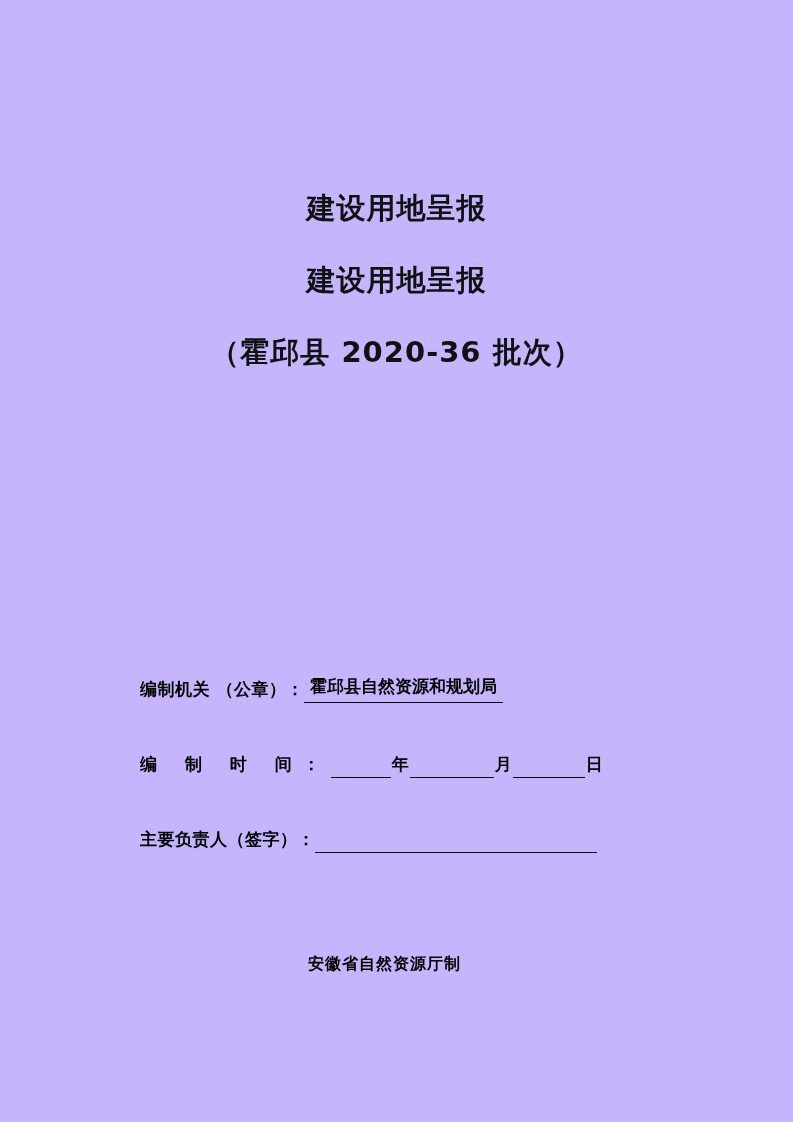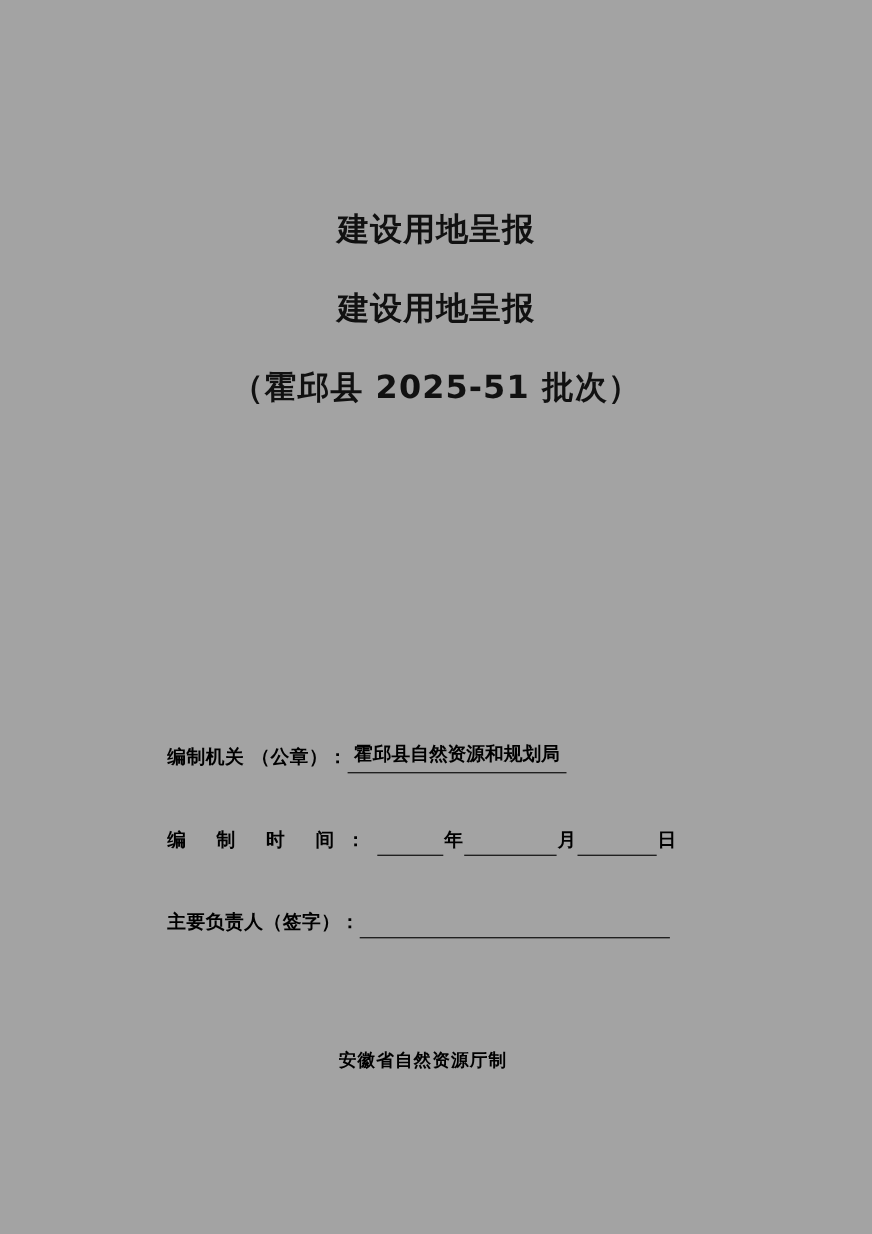--- a/index.html
+++ b/index.html
@@ -9,21 +9,21 @@
   }
   body {
     font-family: "DejaVu Sans", "Liberation Sans", sans-serif;
     color: #000000;
   }
   .page {
     position: relative;
     width: 793px;
     height: 1122px;
     margin: 0 auto;
-    background: #a3a3a3;
+    background: #c4b5fd;
     overflow: hidden;
   }
   .title-block {
     position: absolute;
     top: 172px;
     left: 0;
     width: 793px;
     text-align: center;
   }
   .title-line {
@@ -40,21 +40,20 @@
     width: 520px;
   }
   .field-row {
     display: flex;
     align-items: flex-end;
     font-size: 17px;
     font-weight: bold;
     line-height: 28px;
     margin-bottom: 47px;
     white-space: nowrap;
-    margin-left: 12px;
   }
   .field-label {
     letter-spacing: 0.5px;
   }
   .field-label.spaced {
     letter-spacing: 11px;
   }
   .field-value {
     border-bottom: 1.6px solid #000000;
     min-width: 120px;
@@ -87,21 +86,21 @@
   }
 </style>
 </head>
 <body>
 
 <div class="page">
 
   <div class="title-block">
     <div class="title-line">建设用地呈报</div>
     <div class="title-line">建设用地呈报</div>
-    <div class="title-line">（霍邱县 2025-51 批次）</div>
+    <div class="title-line">（霍邱县 2020-36 批次）</div>
   </div>
 
   <div class="fields">
 
     <div class="field-row">
       <span class="field-label">编制机关  （公章）：</span>
       <span class="field-value">霍邱县自然资源和规划局</span>
     </div>
 
     <div class="field-row">

